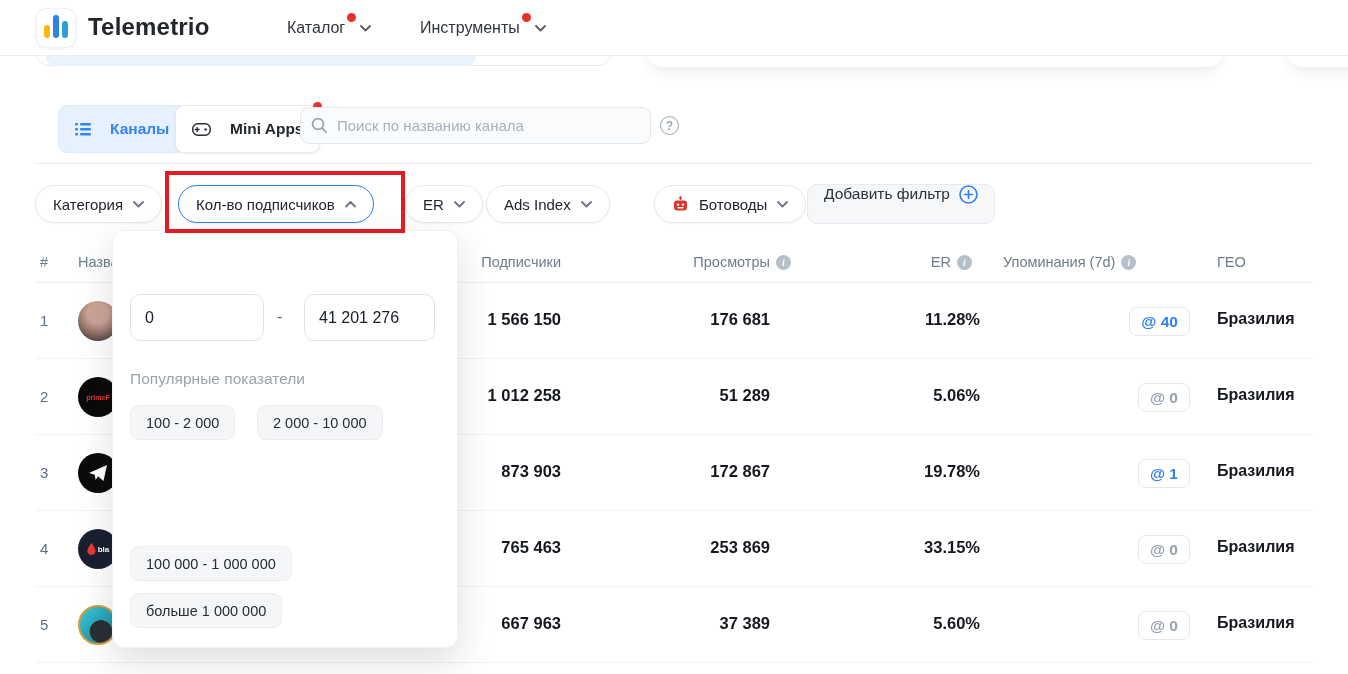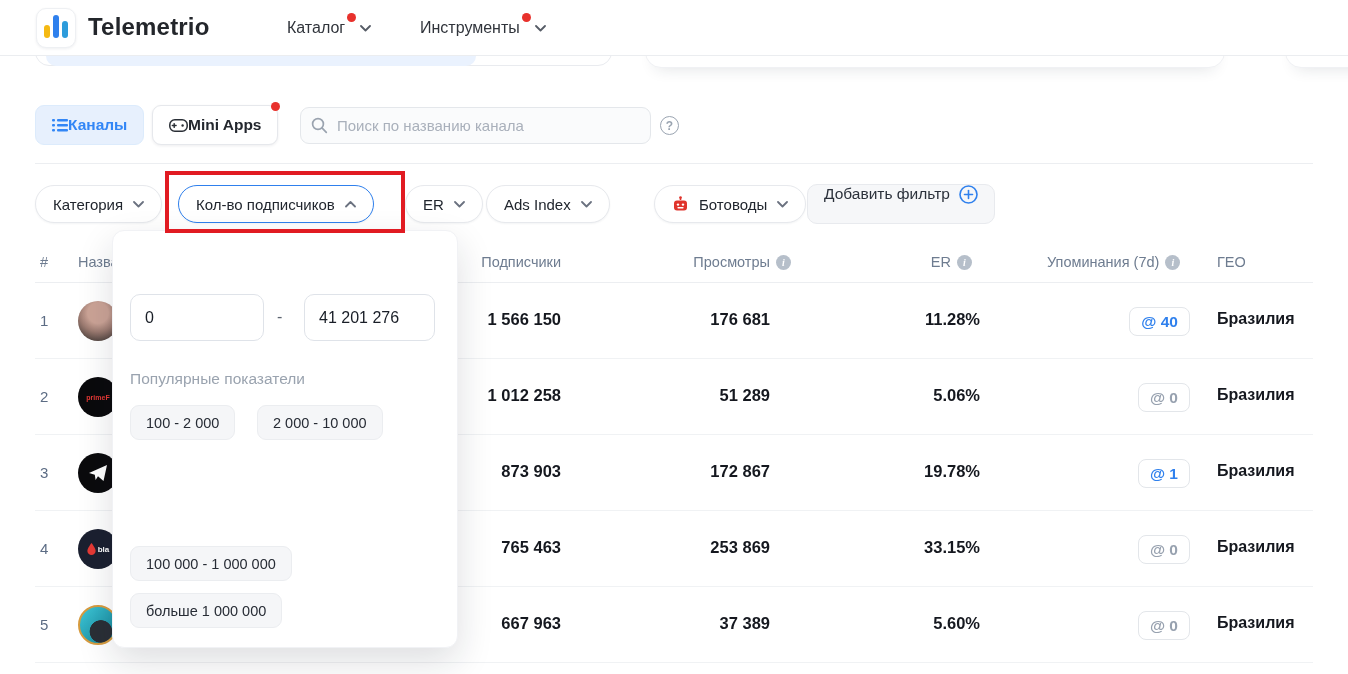--- a/index.html
+++ b/index.html
@@ -28,22 +28,22 @@
   .remnant-card1 { position:absolute; left:35px; top:36px; width:577px; height:30px; background:#fff;
                    border:1px solid #e9ebef; border-radius:14px; z-index:5; }
   .remnant-blue  { position:absolute; left:46px; top:56px; width:430px; height:10px; background:#eaf2fe;
                    border-radius:0 0 12px 12px; z-index:6; }
   .remnant-card2 { position:absolute; left:645px; top:30px; width:580px; height:38px; background:#fff;
                    border:1px solid #f0f1f4; border-radius:16px; box-shadow:0 10px 16px -10px rgba(30,40,60,.14); z-index:5; }
   .remnant-card3 { position:absolute; left:1285px; top:30px; width:120px; height:38px; background:#fff;
                    border:1px solid #f0f1f4; border-radius:16px; box-shadow:0 10px 16px -10px rgba(30,40,60,.14); z-index:5; }
 
   
-  .tab { position:absolute; top:105px; height:40px; display:inline-flex; align-items:center; gap:0;
-         border-radius:9px; padding:0 16px; font-size:15.5px; font-weight:600; cursor:pointer; }
+  .tab { position:absolute; top:105px; height:48px; display:inline-flex; align-items:center; gap:19px;
+         border-radius:9px; padding:0 16px; font-size:15.5px; font-weight:600; cursor:pointer;margin-left:23px; }
   .tab-channels { left:35px; background:#e7f0fd; color:#3286f6; border:1px solid #dcebfc; }
   .tab-miniapps { left:152px; background:#fff; color:#23272e; border:1px solid #e6e8ec;
                   box-shadow:0 1px 3px rgba(20,30,50,.08); }
   .tab-miniapps .dot { position:absolute; right:-3px; top:-4px; }
   .search-wrap { position:absolute; left:300px; top:107px; width:351px; height:37px; }
   .search-wrap input { width:100%; height:100%; border:1px solid #e4e7eb; border-radius:9px; background:#fafbfc;
                        padding:0 12px 0 36px; font-size:15px; color:#30343b; outline:none;
                        font-family:"Liberation Sans", sans-serif; }
   .search-wrap input::placeholder { color:#a9b0bb; }
   .search-wrap svg { position:absolute; left:11px; top:10px; }
@@ -96,21 +96,21 @@
   .mention-pill.active { color:#2F80ED; }
   .mention-pill.muted  { color:#97a1af; }
   .c-geo { position:absolute; left:1182px; top:27px; font-size:16px; font-weight:600; color:#15181f; }
 
   
   .th-idx   { left:5px; }
   .th-name  { left:43px; }
   .th-subs  { left:386px; width:140px; justify-content:flex-end; }
   .th-views { left:560px; width:196px; justify-content:flex-end; }
   .th-er    { left:845px; width:92px;  justify-content:flex-end; }
-  .th-ment  { left:1012px; }
+  .th-ment  { left:968px; }
   .th-geo   { left:1182px; }
 
   
   .popup { position:absolute; left:112px; top:230px; width:346px; height:418px; background:#fff;
            border:1px solid #f1f2f5; border-radius:12px; box-shadow:0 14px 36px rgba(18,28,45,.14); z-index:40; }
   .popup-title { position:absolute; left:17px; top:22px; font-size:17.5px; font-weight:700; color:#191e27; }
   .range-input { position:absolute; top:63px; height:47px; border:1px solid #dfe3e9; border-radius:10px;
                  background:#fff; padding:0 14px; font-size:16px; color:#191e27; outline:none;
                  font-family:"Liberation Sans", sans-serif; }
   .range-min { left:17px; width:134px; }

